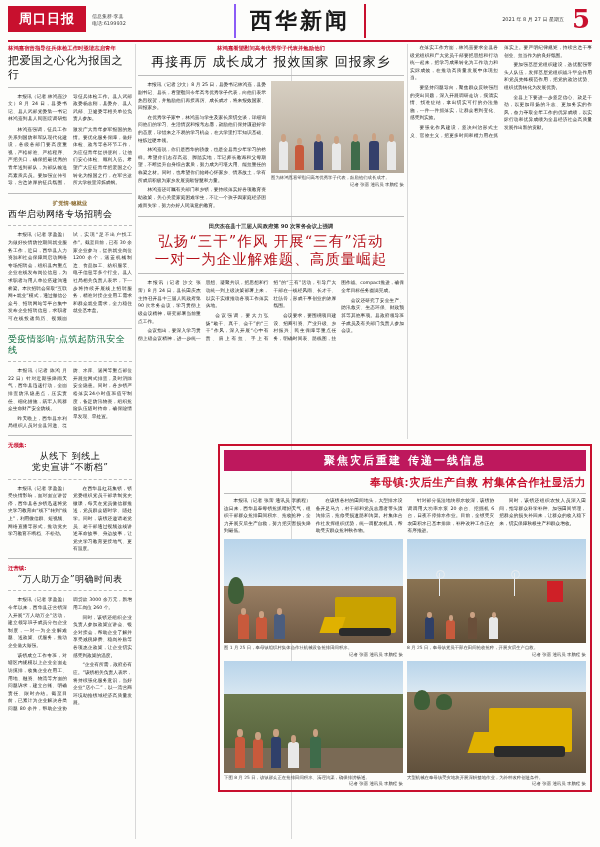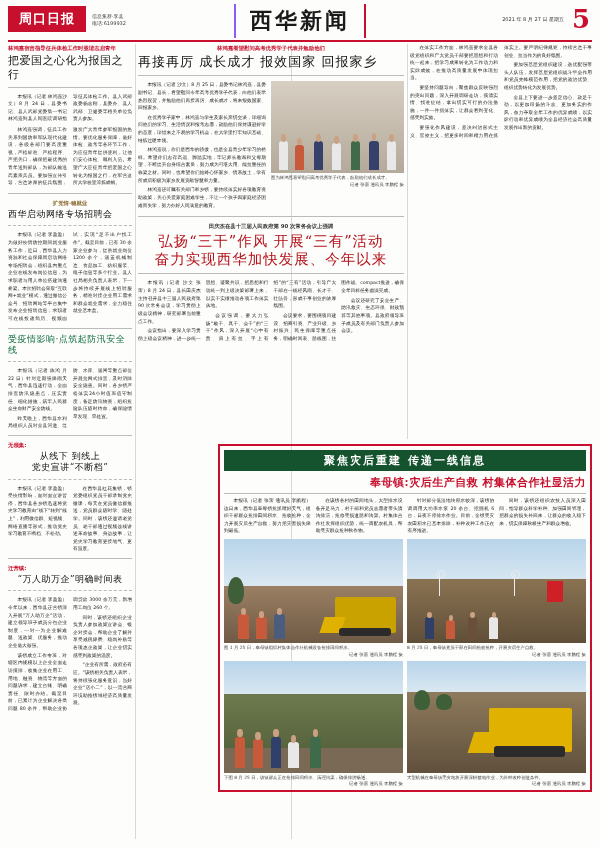--- a/index.html
+++ b/index.html
@@ -25,21 +25,21 @@
   .col{position:absolute;top:0;height:795px;}
   .c1{left:0;width:124px;}
   .c4{left:402px;width:182px;}
 
   .vrule{position:absolute;top:0;width:1px;height:795px;background:#d8d8d8;}
 
   
   .kicker{font-size:5.4px;color:#c8102e;line-height:1.5;margin:0 0 2px 0;font-weight:bold;}
   .hl{font-family:"DejaVu Serif","Liberation Serif",serif;font-weight:normal;color:#111;line-height:1.25;}
   .hl-1{font-size:11px;letter-spacing:0.5px;}
-  .hl-2{font-size:13px;letter-spacing:1px;}
+  .hl-2{font-size:13px;letter-spacing:1px;text-align:center;}
   .hl-3{font-size:14.5px;letter-spacing:1px;text-align:center;}
   .hl-sm{font-size:9px;letter-spacing:.5px;}
   .caption{font-size:4.4px;color:#444;line-height:1.45;margin-top:2px;}
   .cap-credit{font-size:4.4px;color:#444;text-align:right;}
 
   .body{font-size:4.7px;line-height:1.62;color:#222;text-align:justify;
         text-align-last:left;}
   .body p{margin:0 0 2px 0;text-indent:9.4px;}
   .cols2{column-count:2;column-gap:6px;}
   .cols4{column-count:4;column-gap:5px;}
@@ -70,21 +70,21 @@
   .road{position:absolute;left:0;bottom:0;width:100%;height:16%;background:#6e6e6e;}
   .machine{position:absolute;right:6%;bottom:14%;width:40%;height:42%;background:#e0b100;border-radius:2px;}
   .machine:before{content:"";position:absolute;left:-22%;bottom:0;width:34%;height:46%;background:#e0b100;
                   transform:skewX(-18deg);}
   .machine:after{content:"";position:absolute;left:6%;bottom:-10%;width:86%;height:24%;background:#2b2b2b;
                  border-radius:3px;}
   .flag{position:absolute;width:9%;height:20%;background:#cf2027;}
 
   
   .section-box{border:2px solid #c8102e;padding:4px;}
-  .section-head{background:#14532d;color:#fff;text-align:center;font-weight:bold;
+  .section-head{background:#be185d;color:#fff;text-align:center;font-weight:bold;
                 font-family:"DejaVu Serif","Liberation Serif",serif;font-size:11px;letter-spacing:2px;padding:3px 0;}
   .section-sub{color:#c8102e;font-weight:bold;font-size:11px;text-align:right;margin:4px 0 2px 0;
                font-family:"DejaVu Serif","Liberation Serif",serif;letter-spacing:.5px;}
   .grid2{display:flex;gap:4px;}
   .grid2>div{flex:1;}
 </style>
 </head>
 <body>
 
 <div class="page">
@@ -208,21 +208,21 @@
             <div class="cap-credit">记者 张蕾 通讯员 李鹏程 摄</div>
           </div>
         </div>
       </div>
 
       <div class="hr"></div>
 
       <div>
         <div class="kicker" style="text-align:center;color:#333;">田庆杰在县十三届人民政府第 90 次常务会议上强调</div>
         <div class="hl hl-3" style="color:#b5121b;">弘扬“三干”作风 开展“三有”活动</div>
-        <div class="hl hl-3" style="color:#b5121b;">奋力实现西华加快发展、今年以来</div>
+        <div class="hl hl-3" style="color:#b5121b;">一对一为企业解难题、高质量崛起</div>
         <div class="hr"></div>
         <div class="body cols4">
           <p>本报讯（记者 沙文 张蕾）8 月 24 日，县长田庆杰主持召开县十三届人民政府第 90 次常务会议，学习贯彻上级会议精神，研究部署当前重点工作。</p>
           <p>会议指出，要深入学习贯彻上级会议精神，进一步统一思想、凝聚共识，把思想和行动统一到上级决策部署上来，以实干实绩推动各项工作落实落地。</p>
               <p>会议强调，要大力弘扬“敢干、真干、会干”的“三干”作风，深入开展“心中有责、肩上有担、手上有招”的“三有”活动，引导广大干部在一线经风雨、长才干、壮筋骨，形成干事创业的浓厚氛围。</p>
               <p>会议要求，要围绕项目建设、招商引资、产业升级、乡村振兴、民生保障等重点任务，明确时间表、路线图，挂图作战、compact推进，确保全年目标任务圆满完成。</p>
               <p>会议还研究了安全生产、防汛救灾、生态环保、财政预算等其他事项。县政府领导班子成员及有关部门负责人参加会议。</p>
         </div>
       </div>
 

